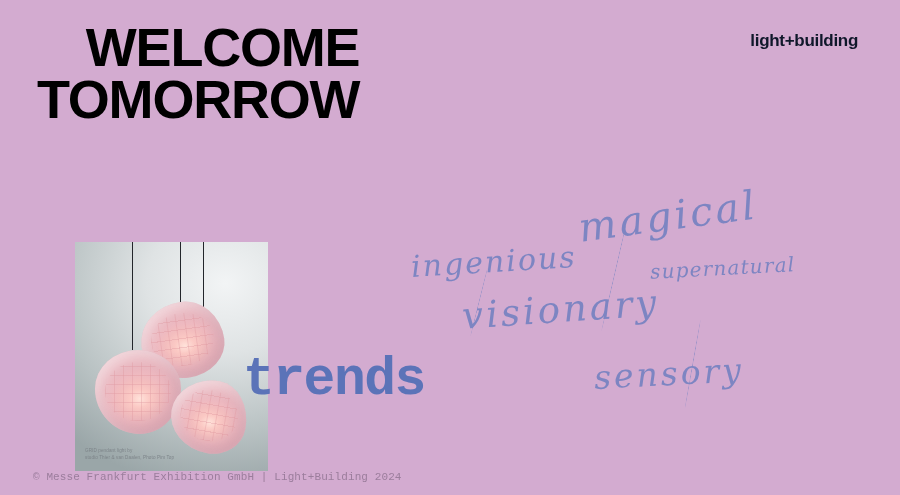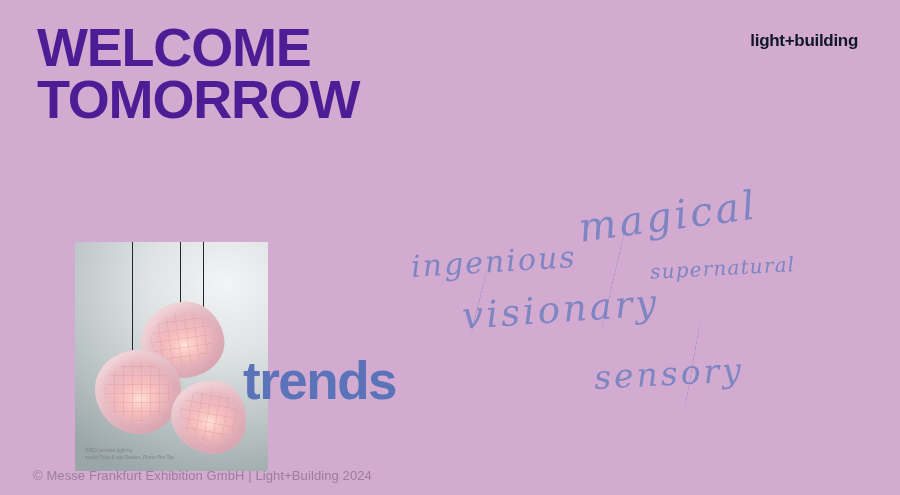--- a/index.html
+++ b/index.html
@@ -28,37 +28,38 @@
     letter-spacing: -0.3px;
     line-height: 1;
     white-space: nowrap;
   }
 
   
   #headline {
     position: absolute;
     left: 37px;
     top: 22px;
-    color: #4c1d95;
+    color: #000000;
     font-family: "Liberation Sans", sans-serif;
     font-weight: bold;
     font-size: 54px;
     line-height: 0.96;
     letter-spacing: -1.2px;
     text-transform: uppercase;
+    text-align: right;
   }
   #headline .hl-line { display: block; white-space: nowrap; }
 
   
   #trends-lockup {
     position: absolute;
     left: 243px;
     top: 355px;
     color: #5b73b8;
-    font-family: Liberation Sans, sans-serif;
+    font-family: Liberation Mono, monospace;
     font-weight: bold;
     font-size: 53px;
     line-height: 0.98;
     letter-spacing: -1.5px;
   }
   #trends-lockup .tr-line { display: block; white-space: nowrap; }
 
   
   #product-figure {
     position: absolute;
@@ -180,22 +181,22 @@
   #stroke-a { left: 628px; top: 214px; height: 120px; transform: rotate(13deg); border-radius: 50%; }
   #stroke-b { left: 487px; top: 268px; height: 70px;  transform: rotate(14deg); border-radius: 50%; }
   #stroke-c { left: 700px; top: 320px; height: 90px;  transform: rotate(10deg); border-radius: 50%; }
 
   
   #copyright {
     position: absolute;
     left: 33px;
     bottom: 12px;
     color: #9b7d9c;
-    font-family: Liberation Sans, sans-serif;
-    font-size: 13px;
+    font-family: Liberation Mono, monospace;
+    font-size: 11px;
     letter-spacing: 0.1px;
     white-space: nowrap;
   }
 </style>
 </head>
 <body>
 
 <div id="poster">
 
   <div id="brand-logo">light+building</div>

